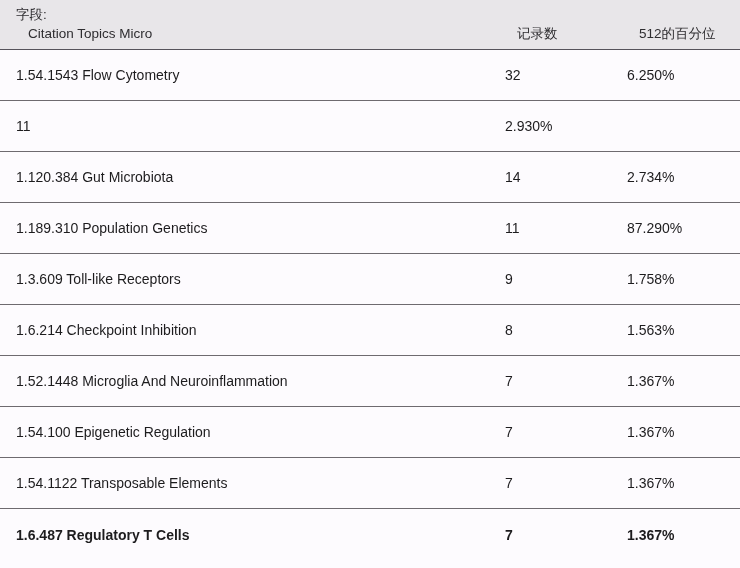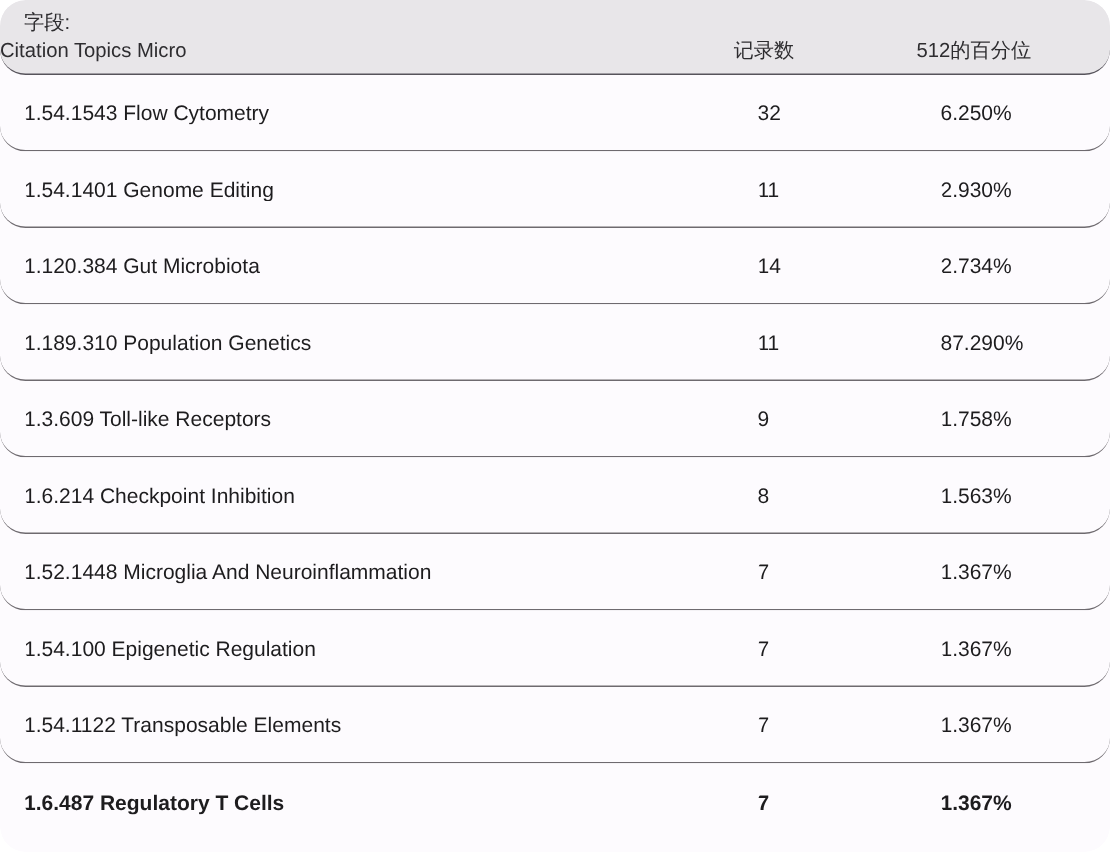--- a/index.html
+++ b/index.html
@@ -3,21 +3,21 @@
 <meta charset="utf-8">
 <style>
   :root {
     --header-bg: #e8e6e9;
     --row-bg: #fdfbfe;
     --header-border: #56535b;
     --row-border: #6e6a6f;
     --header-text: #2e2d30;
     --row-text: #1d1c1e;
   }
-  * { box-sizing: border-box; margin: 0; padding: 0; border-radius: 17px; }
+  * { box-sizing: border-box; margin: 0; padding: 0; }
   html, body {
     width: 740px;
     height: 568px;
     overflow: hidden;
     font-family: "Liberation Sans", "DejaVu Sans", sans-serif;
   }
   .analyze-table {
     width: 740px;
     height: 568px;
     background: var(--row-bg);
@@ -30,22 +30,24 @@
     padding-top: 6px;
   }
   .field-label-line {
     padding-left: 16px;
     font-size: 13.5px;
     line-height: 18px;
   }
   .header-cols {
     display: grid;
     grid-template-columns: 489px 122px 1fr;
+    padding-left: 16px;
     font-size: 13.5px;
     line-height: 20px;
+    margin-left: 12px;
   }
   .rows {
     height: 518px;
   }
   .table-row {
     display: grid;
     grid-template-columns: 489px 122px 1fr;
     align-items: center;
     height: 51px;
     padding-left: 16px;
@@ -73,21 +75,20 @@
   </div>
 
   <div class="rows">
     <div class="table-row">
       <div class="cell">1.54.1543 Flow Cytometry</div>
       <div class="cell">32</div>
       <div class="cell">6.250%</div>
     </div>
 
     <div class="table-row">
-      <div class="cell">1.54.1401 Genome Editing</div>
       <div class="cell">11</div>
       <div class="cell">2.930%</div>
     </div>
 
     <div class="table-row">
       <div class="cell">1.120.384 Gut Microbiota</div>
       <div class="cell">14</div>
       <div class="cell">2.734%</div>
     </div>
 

